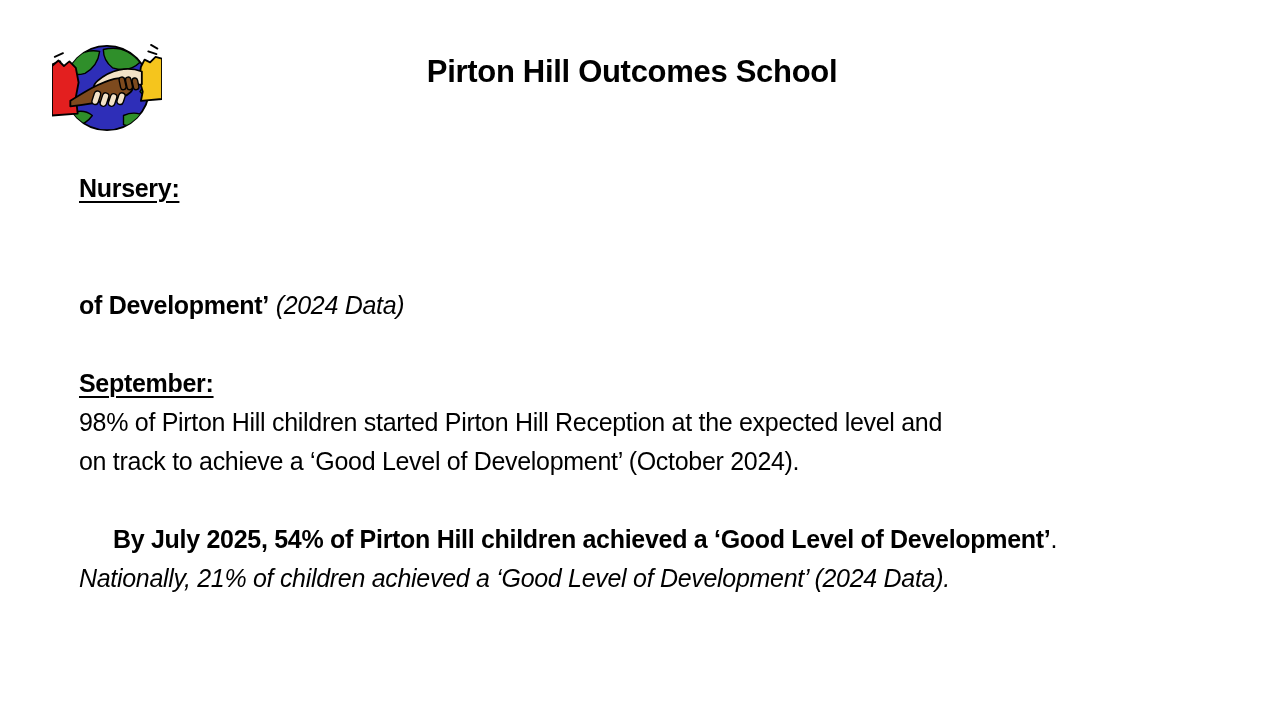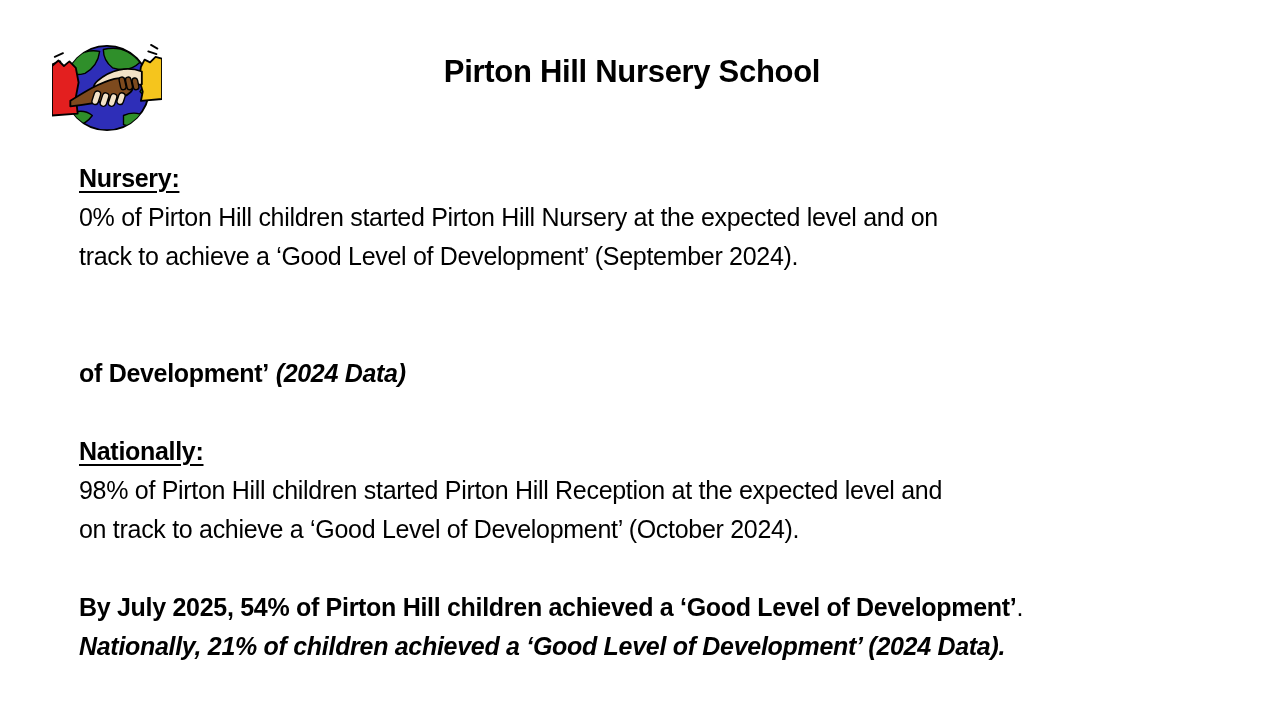--- a/index.html
+++ b/index.html
@@ -29,37 +29,37 @@
   }
   .title-block h1, .title-block h2 {
     margin: 0;
     font-size: 31px;
     line-height: 52px;
     font-weight: bold;
   }
 
   .body-text {
     position: absolute;
-    left: 79px; top: 159px;
+    left: 79px; top: 169px;
     width: 1180px;
     font-size: 25px;
     line-height: 39px;
     letter-spacing: -0.3px;
   }
   .body-text p { margin: 0; white-space: nowrap; }
   .spacer { height: 39px; }
   .heading-text {
     font-weight: bold;
     text-decoration: underline;
     text-underline-offset: 4px;
     text-decoration-thickness: 2px;
   }
-  .bold { font-weight: bold; }
+  .bold { font-weight: bold; margin-left: 34px; }
   .regular { font-weight: normal; }
-  .italic { font-style: italic; font-weight: bold; }
+  .italic { font-style: italic; font-weight: normal; }
 </style>
 </head>
 <body>
 
 <div class="slide">
 
   <div class="logo">
     <svg viewBox="0 0 120 100" stroke-linejoin="round" stroke-linecap="round">
       <defs>
         <clipPath id="globeClip">
@@ -100,36 +100,35 @@
 
       <g stroke="#000" stroke-width="1.5">
         <rect x="74" y="38" width="6" height="14" rx="3" transform="rotate(-12 77 45)" fill="#7d4a1e"></rect>
         <rect x="81" y="38" width="6" height="14" rx="3" transform="rotate(-12 84 45)" fill="#7d4a1e"></rect>
         <rect x="88" y="39" width="6" height="13" rx="3" transform="rotate(-12 91 45)" fill="#7d4a1e"></rect>
       </g>
     </svg>
   </div>
 
   <header class="title-block">
-    <h1>Pirton Hill Nursery School</h1>
+    <h1>Pirton Hill Outcomes School</h1>
   </header>
 
   <main class="body-text">
 
     <p><span class="heading-text">Nursery:</span></p>
 
-    <p><span>0% of Pirton Hill children started Pirton Hill Nursery at the expected level and on</span><br><span>track to achieve a ‘Good Level of Development’ (September 2024).</span></p>
 
     <p class="spacer"></p>
 
     <p class="bold"><br><span>of Development’</span><span class="italic"> (2024 Data)</span></p>
 
     <p class="spacer"></p>
 
-    <p><span class="heading-text">Nationally:</span></p>
+    <p><span class="heading-text">September:</span></p>
 
     <p><span>98% of Pirton Hill children started Pirton Hill Reception at the expected level and</span><br><span>on track to achieve a ‘Good Level of Development’ (October 2024).</span></p>
 
     <p class="spacer"></p>
 
     <p><span class="bold">By July 2025, 54% of Pirton Hill children achieved a ‘Good Level of Development’</span><span class="regular">.</span></p>
 
     <p><span class="italic">Nationally, 21% of children achieved a ‘Good Level of Development’ (2024 Data).</span></p>
 
   </main>

